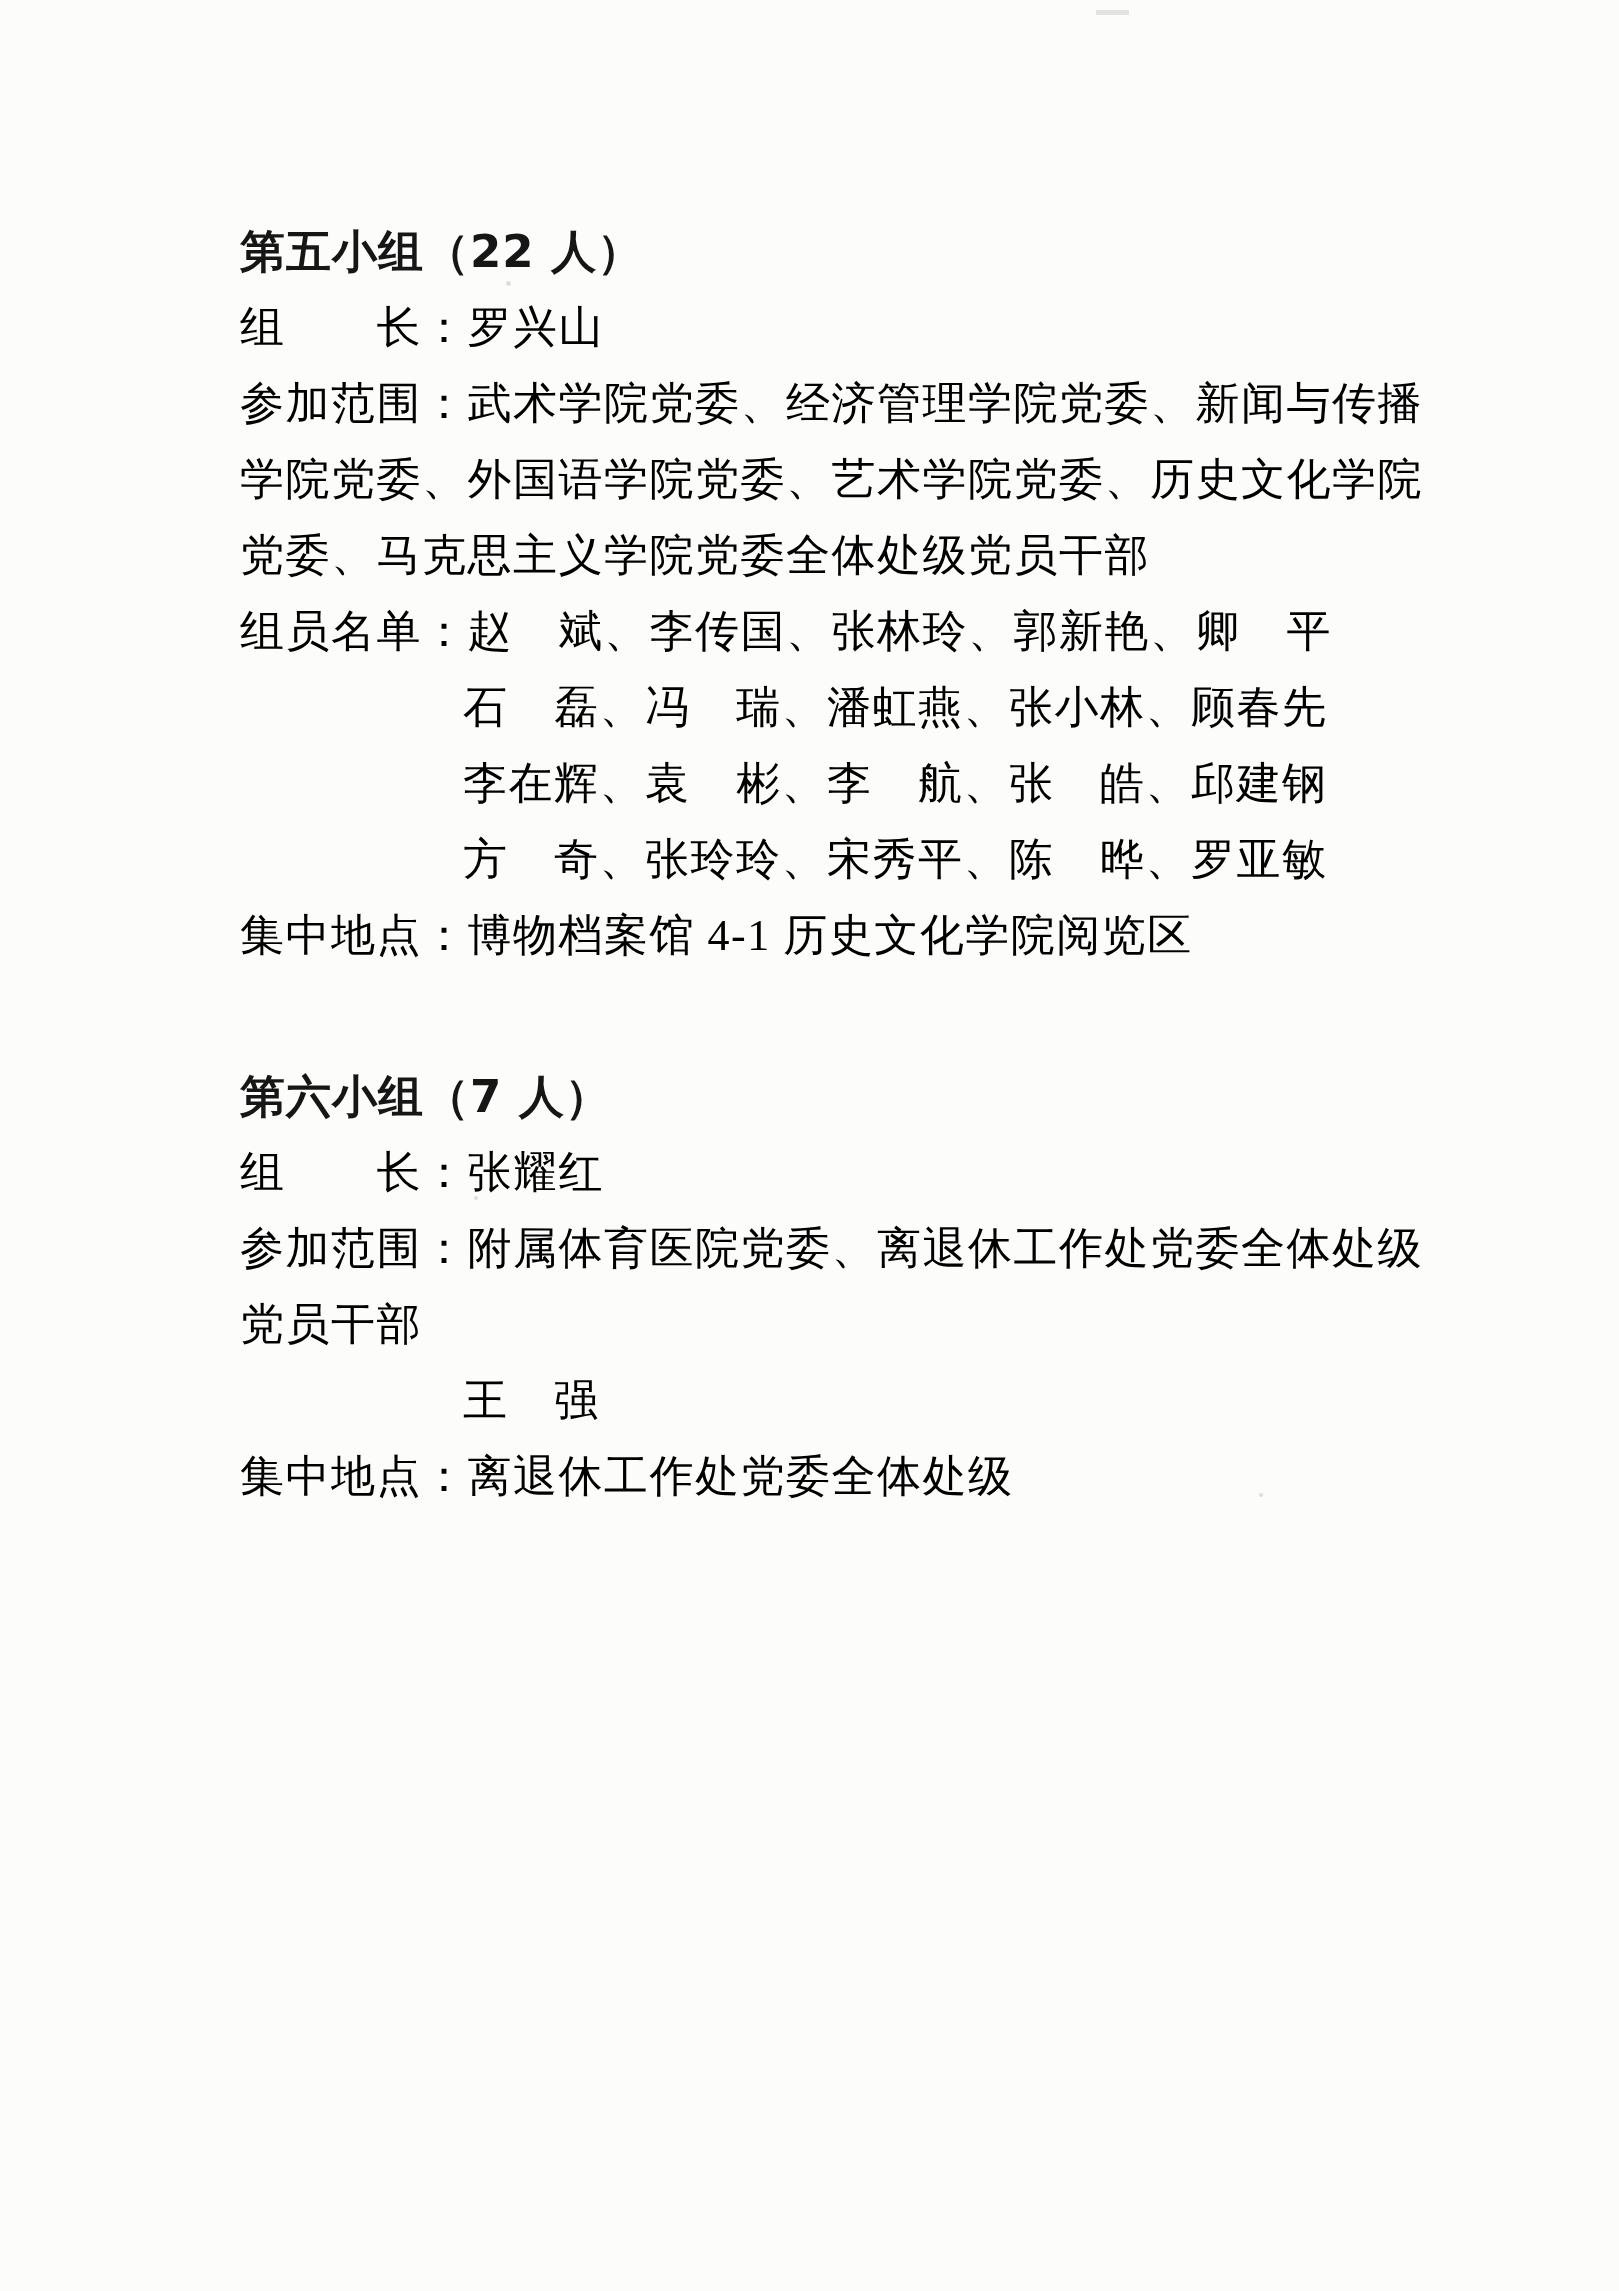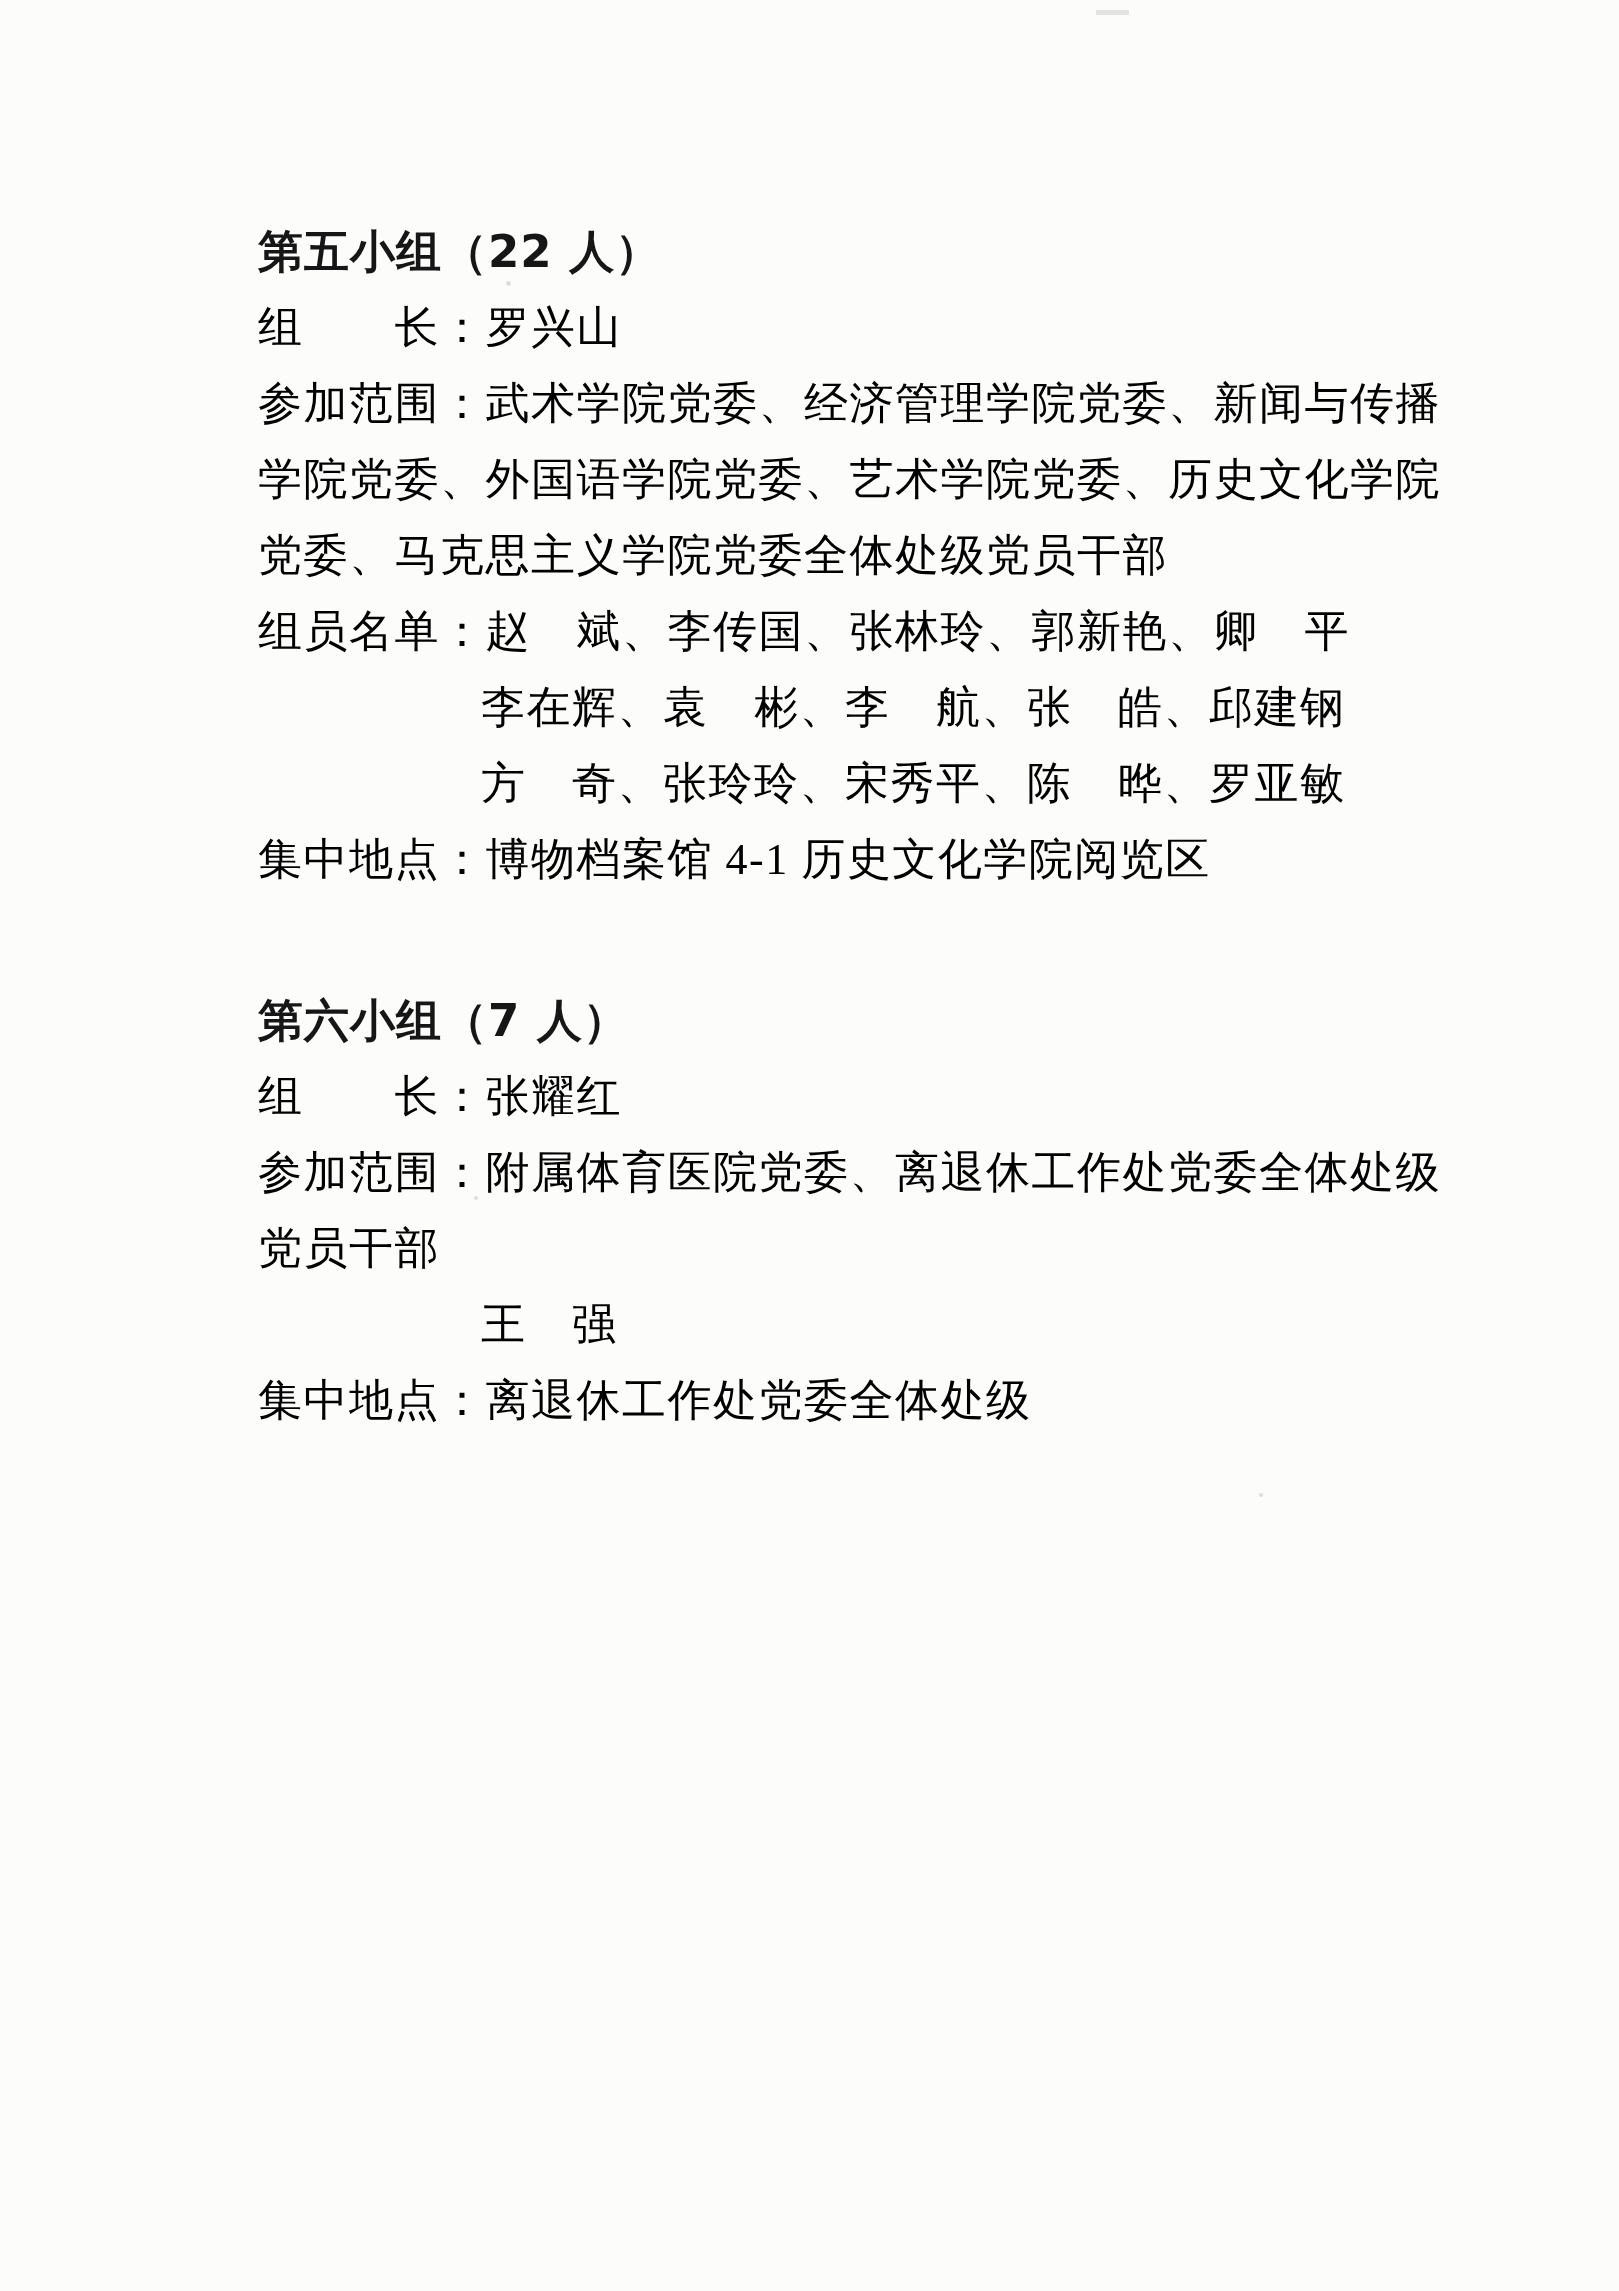--- a/index.html
+++ b/index.html
@@ -9,21 +9,21 @@
   }
   .page {
     position: relative;
     width: 1619px;
     height: 2292px;
     background: #fcfcfb;
     overflow: hidden;
   }
   .content {
     position: absolute;
-    left: 258px;
+    left: 240px;
     top: 214px;
     width: 1176px;
   }
   .group-title {
     margin: 0;
     height: 76px;
     line-height: 76px;
     font-family: "DejaVu Sans", "Liberation Sans", sans-serif;
     font-weight: 700;
     font-size: 45px;
@@ -68,20 +68,21 @@
     <section class="group group-5">
       <h2 class="group-title">第五小组（22 人）</h2>
 
       <div class="line"><span>组　　长：</span><span>罗兴山</span></div>
 
       <div class="line"><span>参加范围：</span><span>武术学院党委、经济管理学院党委、新闻与传播</span></div>
       <div class="line">学院党委、外国语学院党委、艺术学院党委、历史文化学院</div>
       <div class="line">党委、马克思主义学院党委全体处级党员干部</div>
 
       <div class="line"><span>组员名单：</span><span>赵　斌、李传国、张林玲、郭新艳、卿　平</span></div>
+      <div class="line indent">石　磊、冯　瑞、潘虹燕、张小林、顾春先</div>
       <div class="line indent">李在辉、袁　彬、李　航、张　皓、邱建钢</div>
       <div class="line indent">方　奇、张玲玲、宋秀平、陈　晔、罗亚敏</div>
 
       <div class="line"><span>集中地点：</span><span>博物档案馆 4-1 历史文化学院阅览区</span></div>
     </section>
 
     <section class="group group-6">
       <h2 class="group-title">第六小组（7 人）</h2>
 
       <div class="line"><span>组　　长：</span><span>张耀红</span></div>

